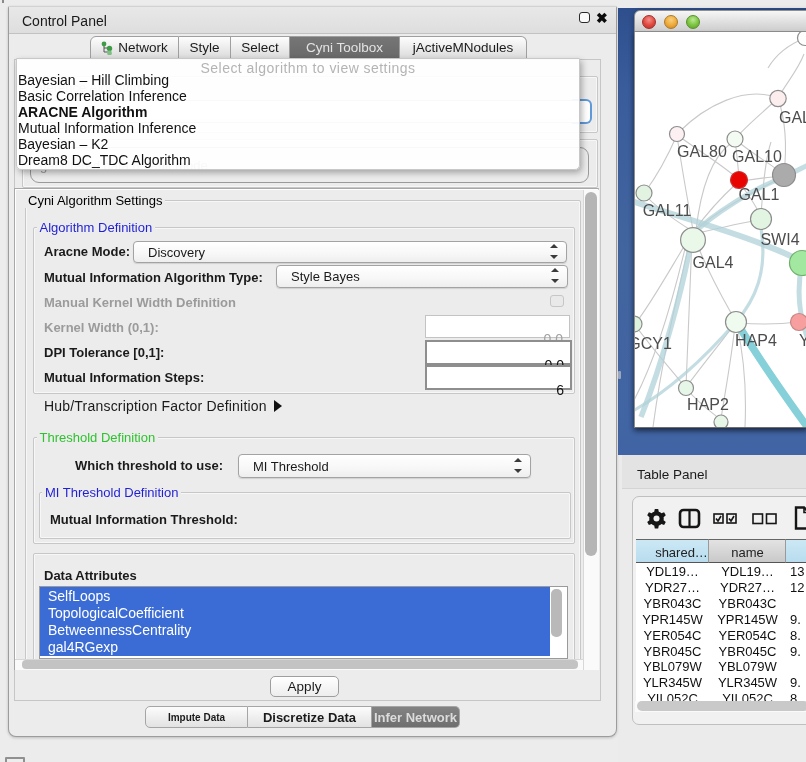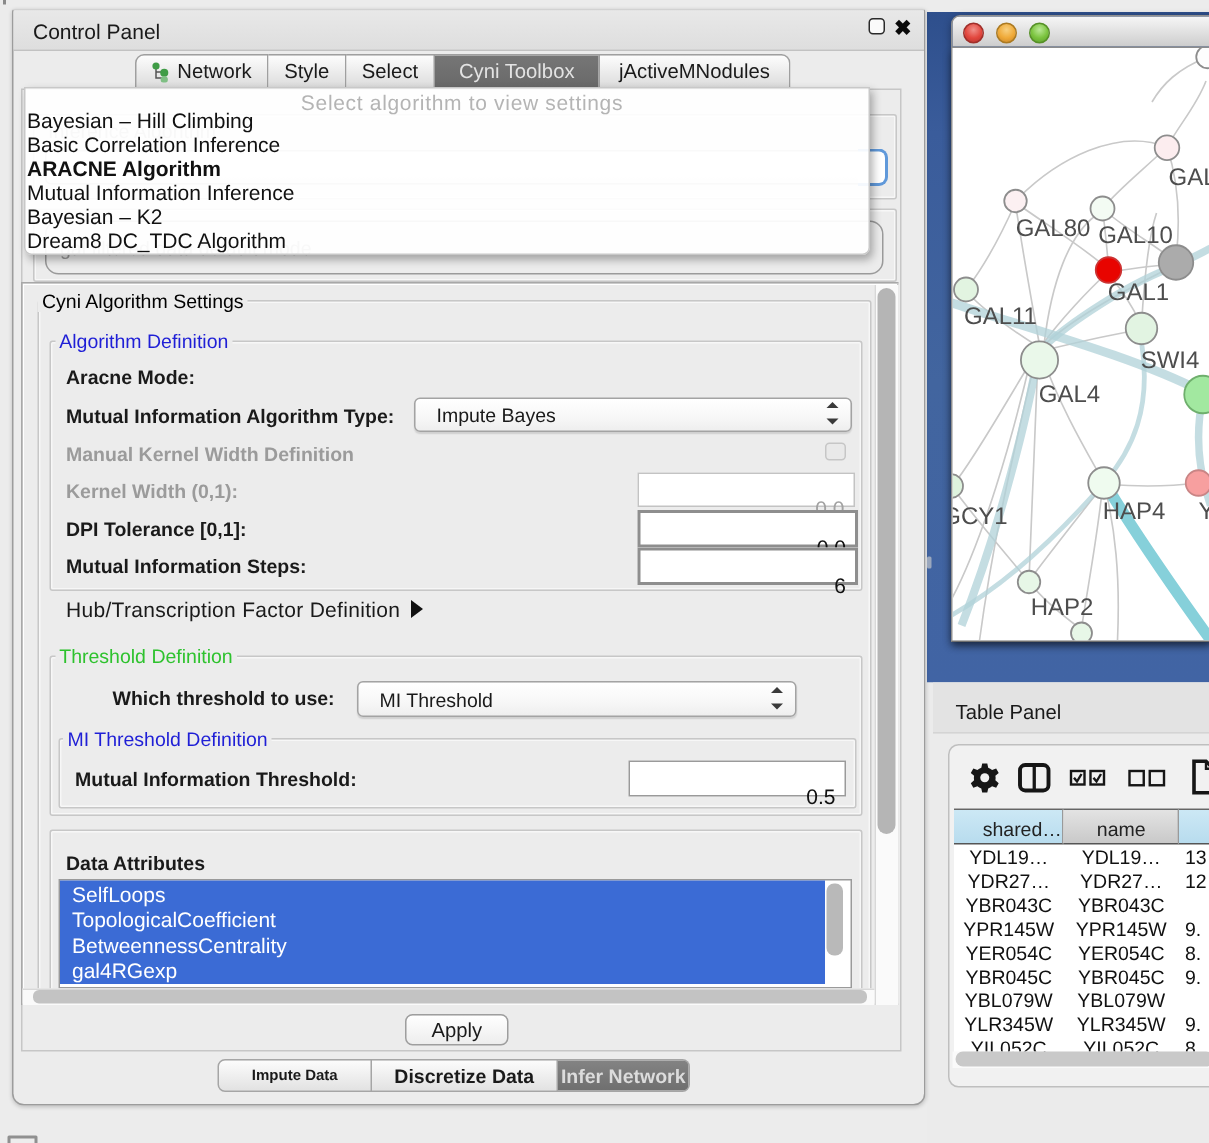--- a/index.html
+++ b/index.html
@@ -199,23 +199,28 @@
 <div class="abs" style="left:15px;top:190px;width:568px;height:469px;overflow:hidden;">
 <div class="abs" style="left:0;top:0;width:568px;height:469px;">
 
   <div class="abs group" style="left:10px;top:10px;width:554px;height:462px;"></div>
   <div class="abs glabel" style="left:10px;top:3px;">Cyni Algorithm Settings</div>
 
   <div class="abs group" style="left:17.5px;top:37px;width:540px;height:165px;"></div>
   <div class="abs glabel" style="left:21.5px;top:30px;color:#1f1fd6;">Algorithm Definition</div>
 
   <div class="abs lbl b" style="left:29px;top:54px;">Aracne Mode:</div>
+  <div class="abs combo" style="left:118px;top:51px;width:432px;height:20px;">
+        <span class="ct">Discovery</span>
+        <div class="arr" style="right: 8px; top: 50%; margin-top: -8.5px; border-left: 4px solid transparent; border-right: 4px solid transparent; border-bottom: 4.5px solid rgb(58, 58, 58);"></div>
+        <div class="arr" style="right: 8px; top: 50%; margin-top: 2.5px; border-left: 4px solid transparent; border-right: 4px solid transparent; border-top: 4.5px solid rgb(58, 58, 58);"></div>
+      </div>
   <div class="abs lbl b" style="left:29px;top:80px;">Mutual Information Algorithm Type:</div>
   <div class="abs combo" style="left:261px;top:75px;width:290px;height:21px;">
-        <span class="ct">Impute Bayes</span>
+        <span class="ct">Style Bayes</span>
         <div class="arr" style="right: 8px; top: 50%; margin-top: -8.5px; border-left: 4px solid transparent; border-right: 4px solid transparent; border-bottom: 4.5px solid rgb(58, 58, 58);"></div>
         <div class="arr" style="right: 8px; top: 50%; margin-top: 2.5px; border-left: 4px solid transparent; border-right: 4px solid transparent; border-top: 4.5px solid rgb(58, 58, 58);"></div>
       </div>
   <div class="abs lbl b" style="left:29px;top:105px;color:#9b9b9b;">Manual Kernel Width Definition</div>
   <div class="abs" style="left:535px;top:105px;width:12px;height:10px;background:#e9e9e9;border:1px solid #c6c6c6;border-radius:3px;"></div>
   <div class="abs lbl b" style="left:29px;top:130px;color:#9b9b9b;">Kernel Width (0,1):</div>
   <div class="abs fld" style="left:410px;top:125px;width:143px;height:21px;border:1px solid #c3c3c3;">
         <span class="fldtx" style="color:#a2a2a2;">0.0</span>
       </div>
   <div class="abs lbl b" style="left:29px;top:155px;">DPI Tolerance [0,1]:</div>
@@ -235,23 +240,20 @@
   <div class="abs lbl b" style="left:60px;top:268px;">Which threshold to use:</div>
   <div class="abs combo" style="left:223px;top:264px;width:291px;height:22px;">
         <span class="ct">MI Threshold</span>
         <div class="arr" style="right: 8px; top: 50%; margin-top: -8.5px; border-left: 4px solid transparent; border-right: 4px solid transparent; border-bottom: 4.5px solid rgb(58, 58, 58);"></div>
         <div class="arr" style="right: 8px; top: 50%; margin-top: 2.5px; border-left: 4px solid transparent; border-right: 4px solid transparent; border-top: 4.5px solid rgb(58, 58, 58);"></div>
       </div>
 
   <div class="abs group" style="left:23.5px;top:302px;width:530px;height:45px;"></div>
   <div class="abs glabel" style="left:27px;top:295px;color:#1f1fd6;">MI Threshold Definition</div>
   <div class="abs lbl b" style="left:35px;top:322px;">Mutual Information Threshold:</div>
-  <div class="abs fld" style="left:404px;top:317px;width:143px;height:22px;border:1px solid #9a9a9a;">
-        <span class="fldtx">0.5</span>
-      </div>
 
   <div class="abs group" style="left:17.5px;top:363px;width:540px;height:106px;"></div>
   <div class="abs lbl b" style="left:29px;top:378px;">Data Attributes</div>
   <div class="abs" style="left:24px;top:396px;width:527px;height:71px;border:1px solid #9a9a9a;background:#fff;"></div>
   <div class="abs" style="left:25px;top:397px;width:510px;height:69px;background:#3b6bd5;"></div>
   <div class="abs" style="left:33px;top:398px;color:#fff;font-size:14px;line-height:17px;white-space:nowrap;">SelfLoops<br>TopologicalCoefficient<br>BetweennessCentrality<br>gal4RGexp</div>
   <div class="abs" style="left:536px;top:399px;width:11px;height:48px;background:#b9b9b9;border-radius:5px;"></div>
 </div>
 </div>
 

